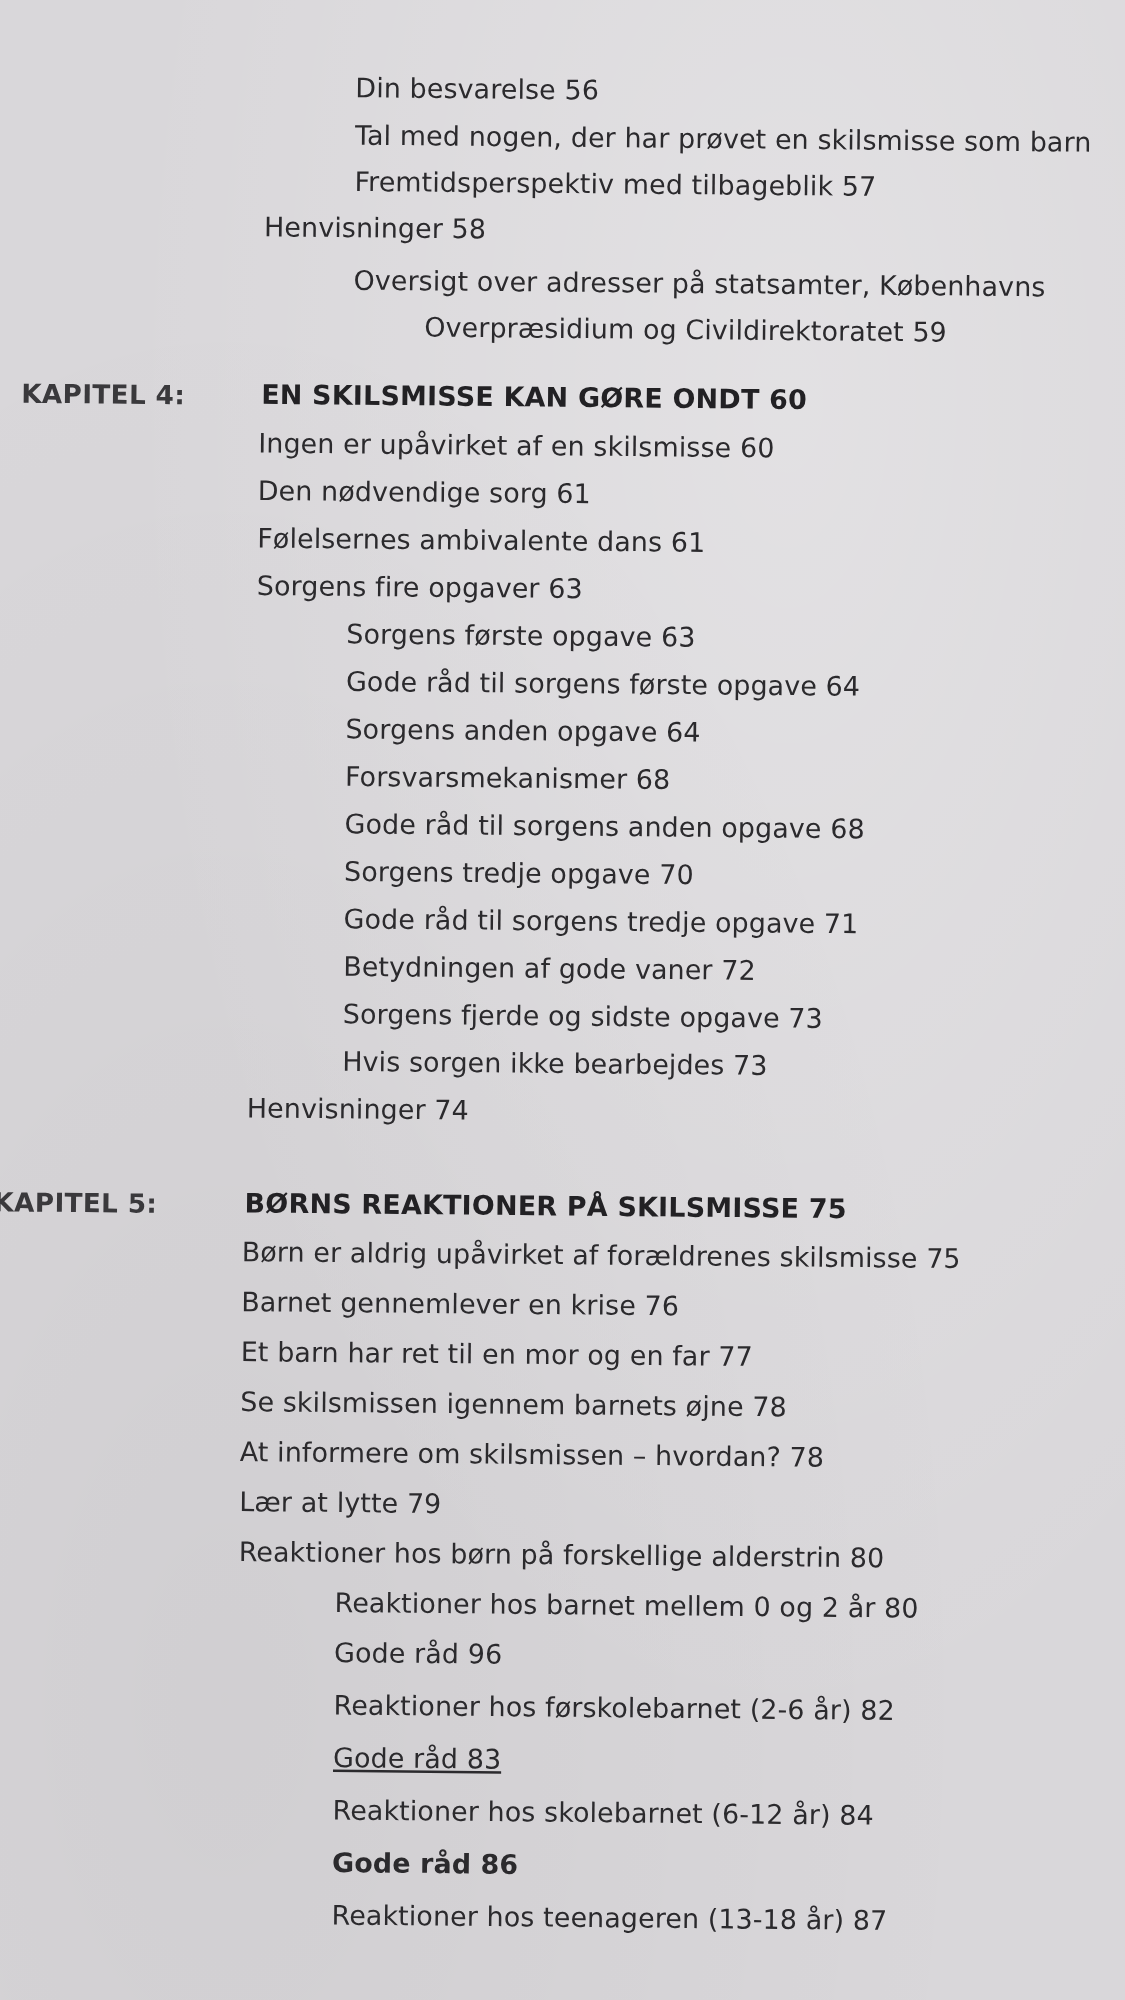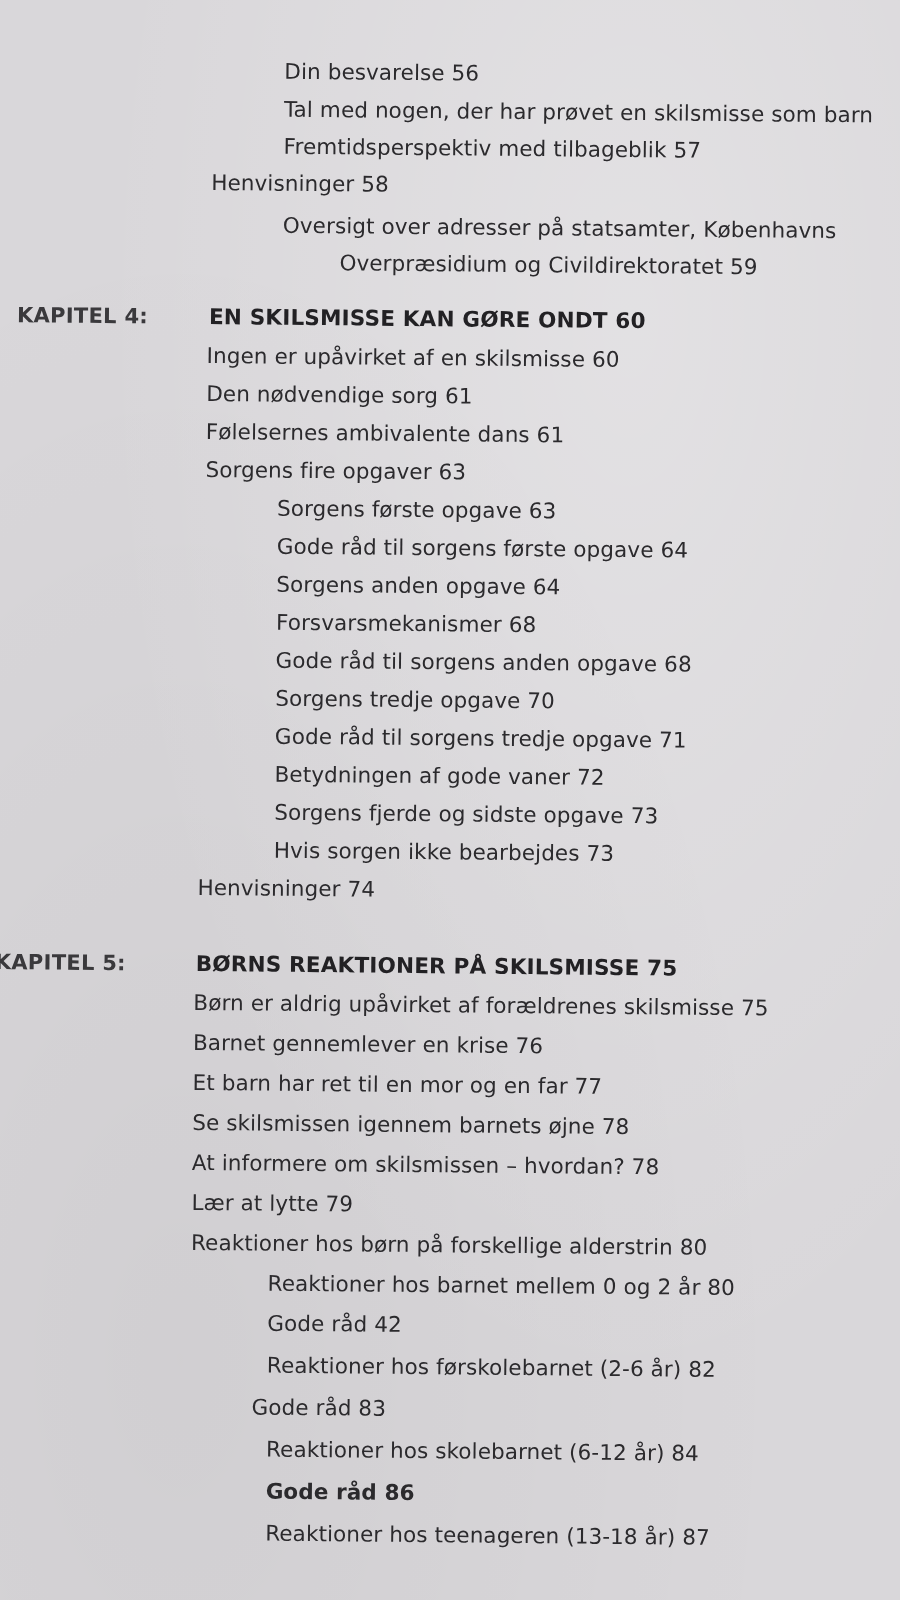--- a/index.html
+++ b/index.html
@@ -88,20 +88,20 @@
   <div class="chapter-title" style="left:205px; top:951px;">BØRNS REAKTIONER PÅ SKILSMISSE 75</div>
 
   <div class="line" style="left:203px; top:990px;">Børn er aldrig upåvirket af forældrenes skilsmisse 75</div>
   <div class="line" style="left:203px; top:1030px;">Barnet gennemlever en krise 76</div>
   <div class="line" style="left:203px; top:1070px;">Et barn har ret til en mor og en far 77</div>
   <div class="line" style="left:203px; top:1110px;">Se skilsmissen igennem barnets øjne 78</div>
   <div class="line" style="left:203px; top:1150px;">At informere om skilsmissen – hvordan? 78</div>
   <div class="line" style="left:203px; top:1190px;">Lær at lytte 79</div>
   <div class="line" style="left:203px; top:1230px;">Reaktioner hos børn på forskellige alderstrin 80</div>
   <div class="line" style="left:280px; top:1270px;">Reaktioner hos barnet mellem 0 og 2 år 80</div>
-  <div class="line" style="left:280px; top:1310px;">Gode råd 42</div>
+  <div class="line" style="left:280px; top:1310px;">Gode råd 96</div>
   <div class="line" style="left:280px; top:1352px;">Reaktioner hos førskolebarnet (2-6 år) 82</div>
-  <div class="line" style="left:265px; top:1394px;">Gode råd 83</div>
+  <div class="line" style="left:280px; top:1394px;text-decoration:underline;">Gode råd 83</div>
   <div class="line" style="left:280px; top:1436px;">Reaktioner hos skolebarnet (6-12 år) 84</div>
   <div class="line" style="left:280px; top:1478px;font-weight:bold;">Gode råd 86</div>
   <div class="line" style="left:280px; top:1520px;">Reaktioner hos teenageren (13-18 år) 87</div>
 
 </div>
 
 </body></html>

